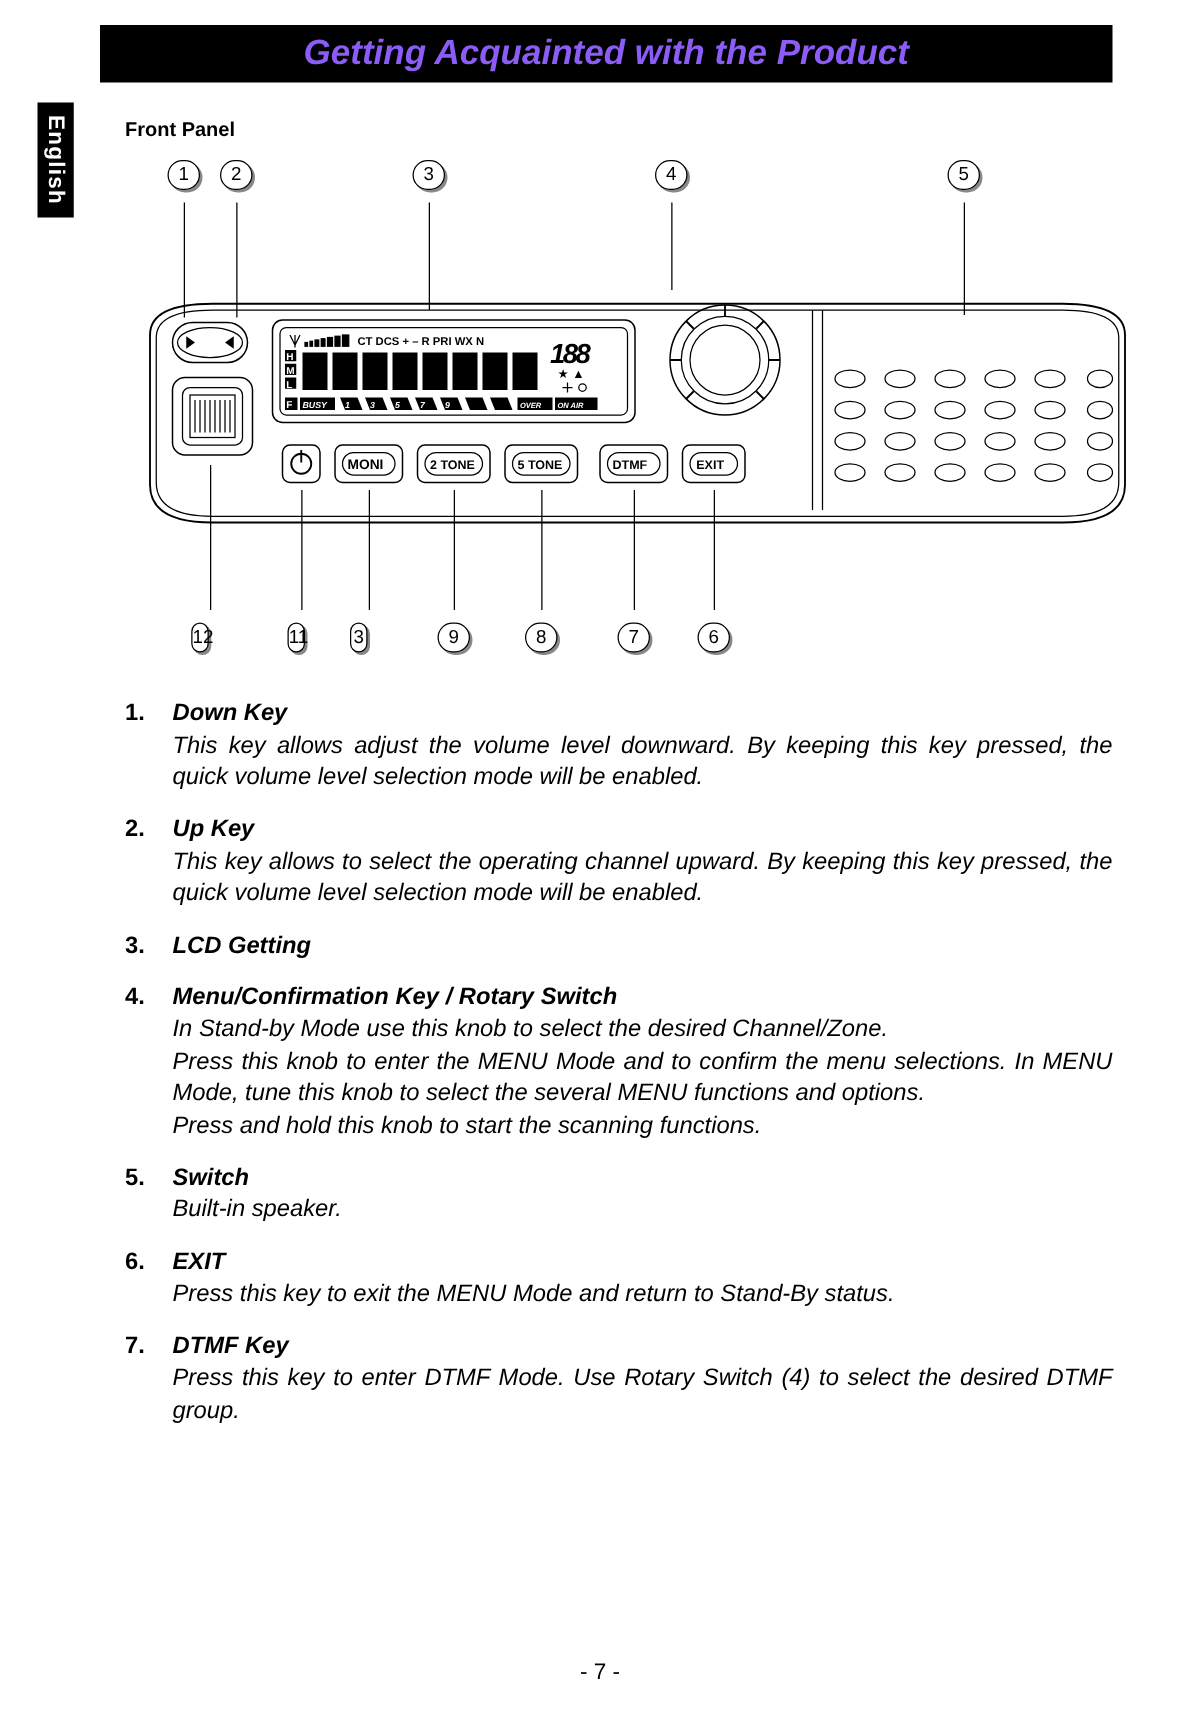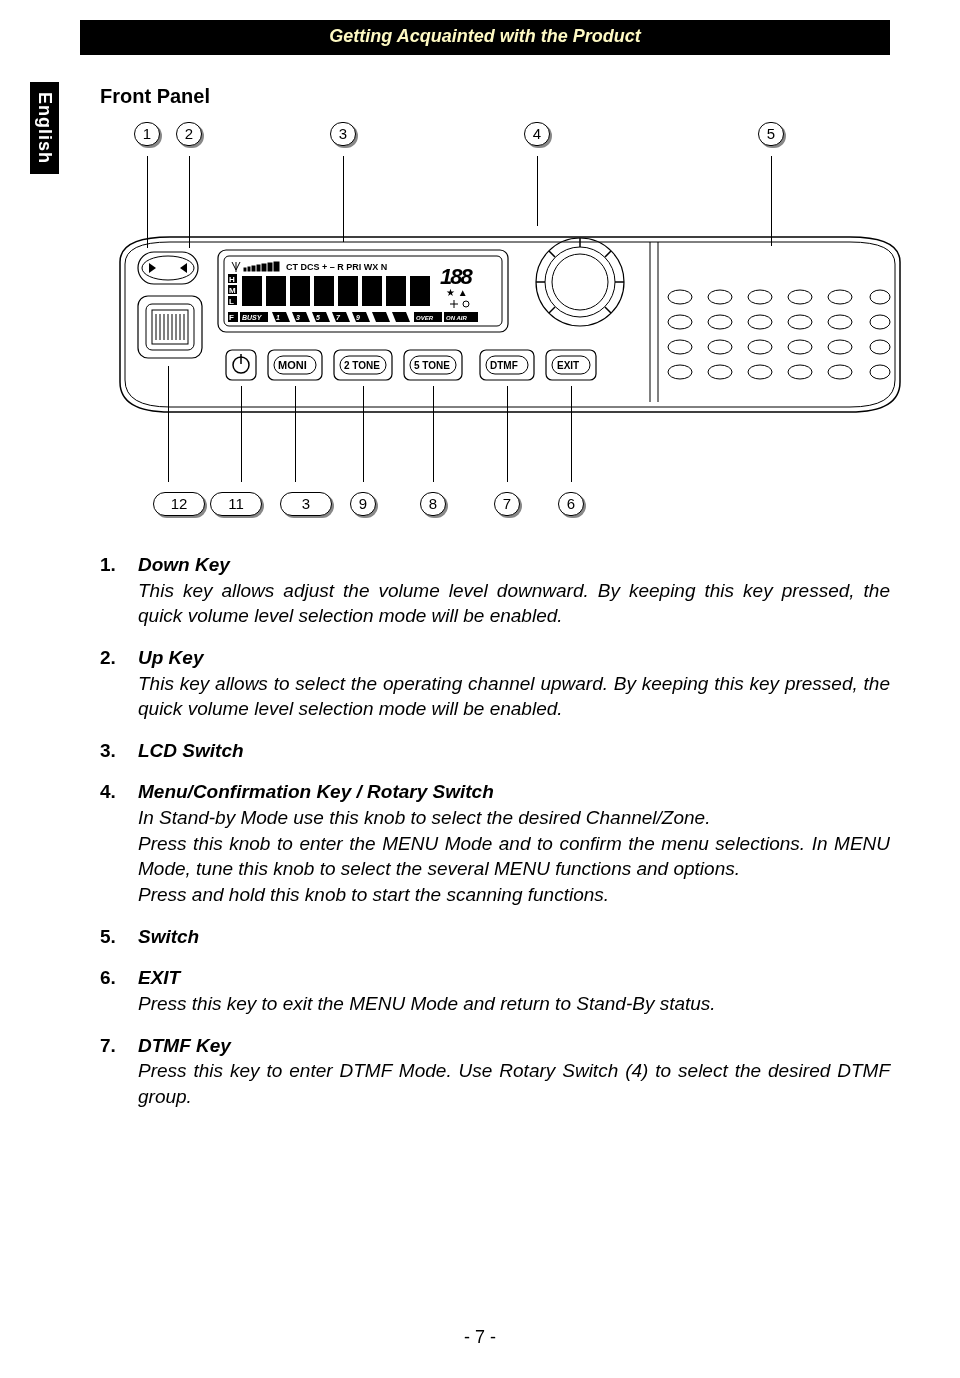--- a/index.html
+++ b/index.html
@@ -10,53 +10,53 @@
     font-family: Arial, Helvetica, sans-serif;
     color: #000;
     position: relative;
   }
   .page {
     padding: 20px 70px 0 70px;
     position: relative;
   }
   .title-bar {
     background: #000;
-    color: #fef9c3;
+    color: #8b5cf6;
     font-style: italic;
     font-weight: bold;
-    font-size: 18px;
+    font-size: 28px;
     text-align: center;
     padding: 6px 0 8px 0;
     margin-left: 10px;
   }
   .side-tab {
     position: absolute;
     left: 30px;
     top: 82px;
     background: #000;
     color: #fff;
     writing-mode: vertical-rl;
     text-orientation: mixed;
     font-weight: bold;
     font-size: 18px;
     padding: 10px 4px;
     letter-spacing: 1px;
   }
   .section-title {
     font-weight: bold;
-    font-size: 20px;
+    font-size: 16px;
     margin: 30px 0 14px 30px;
   }
   .diagram-wrap {
     margin: 0 0 0 40px;
     width: 800px;
   }
   .callout {
     position: absolute;
-    width: 52px;
+    width: 14px;
     height: 24px;
     border: 1.5px solid #000;
     border-radius: 12px;
     text-align: center;
     font-size: 15px;
     line-height: 22px;
     font-weight: normal;
     background: #fff;
     box-shadow: 2px 2px 0 #888;
   }
@@ -273,21 +273,21 @@
       <div class="leader" style="left:58px;  top:-56px; height:116px;"></div>
       <div class="leader" style="left:131px; top:-36px; height:96px;"></div>
       <div class="leader" style="left:185px; top:-36px; height:96px;"></div>
       <div class="leader" style="left:253px; top:-36px; height:96px;"></div>
       <div class="leader" style="left:323px; top:-36px; height:96px;"></div>
       <div class="leader" style="left:397px; top:-36px; height:96px;"></div>
       <div class="leader" style="left:461px; top:-36px; height:96px;"></div>
     </div>
     <div style="position:relative; height:30px;">
       <div class="callout" style="left:43px">12</div>
-      <div class="callout" style="left:100px">11</div>
+      <div class="callout" style="left:120px">11</div>
       <div class="callout" style="left:170px">3</div>
       <div class="callout small" style="left:240px">9</div>
       <div class="callout small" style="left:310px">8</div>
       <div class="callout small" style="left:384px">7</div>
       <div class="callout small" style="left:448px">6</div>
     </div>
   </div>
 
   <div class="desc-list">
     <div class="desc-item">
@@ -300,36 +300,37 @@
     <div class="desc-item">
       <div class="desc-num">2.</div>
       <div class="desc-body">
         <div class="desc-title">Up Key</div>
         <div class="desc-text">This key allows to select the operating channel upward. By keeping this key pressed, the quick volume level selection mode will be enabled.</div>
       </div>
     </div>
     <div class="desc-item">
       <div class="desc-num">3.</div>
       <div class="desc-body">
-        <div class="desc-title">LCD Switch</div>
+        <div class="desc-title">LCD Getting</div>
       </div>
     </div>
     <div class="desc-item">
       <div class="desc-num">4.</div>
       <div class="desc-body">
         <div class="desc-title">Menu/Confirmation Key / Rotary Switch</div>
         <div class="desc-text" style="white-space:pre-line">In Stand-by Mode use this knob to select the desired Channel/Zone.
 Press this knob to enter the MENU Mode and to confirm the menu selections. In MENU Mode, tune this knob to select the several MENU functions and options.
 Press and hold this knob to start the scanning functions.</div>
       </div>
     </div>
     <div class="desc-item">
       <div class="desc-num">5.</div>
       <div class="desc-body">
         <div class="desc-title">Switch</div>
+        <div class="desc-text">Built-in speaker.</div>
       </div>
     </div>
     <div class="desc-item">
       <div class="desc-num">6.</div>
       <div class="desc-body">
         <div class="desc-title">EXIT</div>
         <div class="desc-text">Press this key to exit the MENU Mode and return to Stand-By status.</div>
       </div>
     </div>
     <div class="desc-item">

